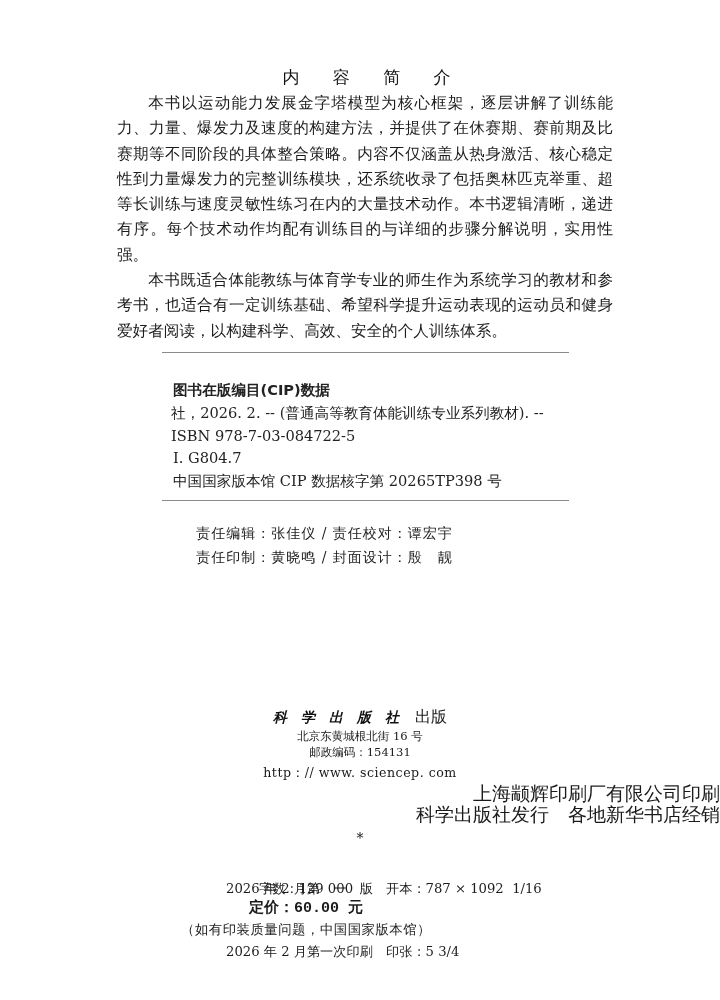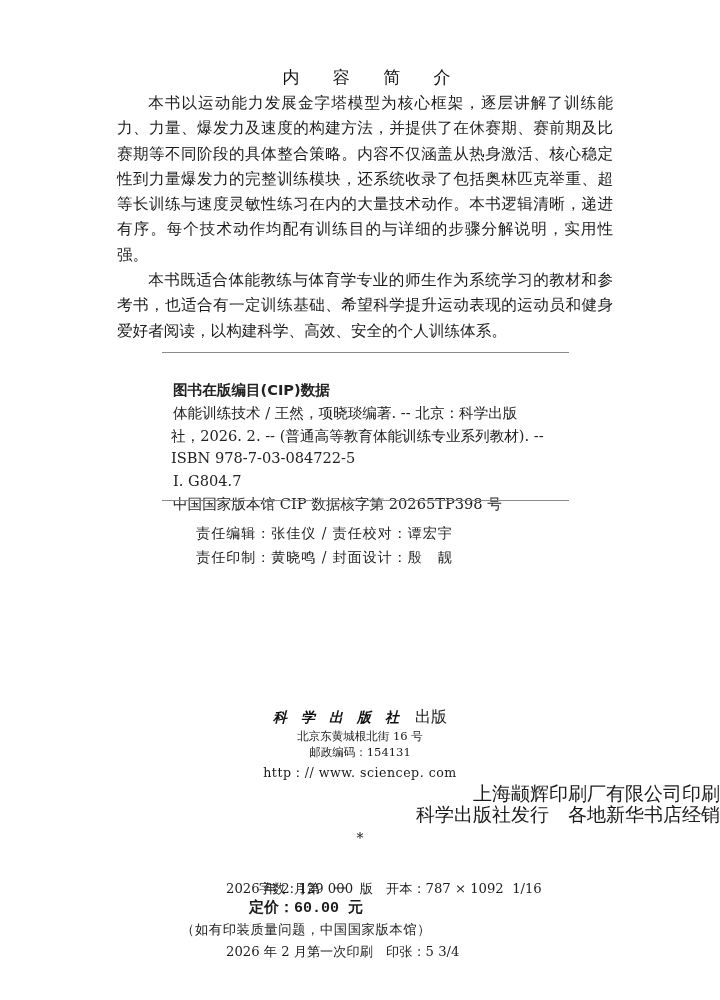--- a/index.html
+++ b/index.html
@@ -67,21 +67,20 @@
 
 <div class="abs intro">
   <p>本书以运动能力发展金字塔模型为核心框架，逐层讲解了训练能力、力量、爆发力及速度的构建方法，并提供了在休赛期、赛前期及比赛期等不同阶段的具体整合策略。内容不仅涵盖从热身激活、核心稳定性到力量爆发力的完整训练模块，还系统收录了包括奥林匹克举重、超等长训练与速度灵敏性练习在内的大量技术动作。本书逻辑清晰，递进有序。每个技术动作均配有训练目的与详细的步骤分解说明，实用性强。</p>
   <p>本书既适合体能教练与体育学专业的师生作为系统学习的教材和参考书，也适合有一定训练基础、希望科学提升运动表现的运动员和健身爱好者阅读，以构建科学、高效、安全的个人训练体系。</p>
 </div>
 
 <div class="abs rule" style="top:351.5px"></div>
 
 <div class="abs cip">
   <div class="head">图书在版编目(CIP)数据</div>
-  <div class="row" style="padding-left:1px">体能训练技术 / 王然，项晓琰编著. -- 北京：科学出版</div>
   <div class="row" style="margin-left:-1px">社，2026. 2. -- (普通高等教育体能训练专业系列教材). --</div>
   <div class="row" style="margin-left:-1px">ISBN 978-7-03-084722-5</div>
   <div class="row" style="padding-left:1px">Ⅰ. G804.7</div>
   <div class="row" style="padding-left:1px">中国国家版本馆 CIP 数据核字第 20265TP398 号</div>
 </div>
 
 <div class="abs rule" style="top:499.5px"></div>
 
 <div class="abs editors">
   <div>责任编辑：张佳仪 / 责任校对：谭宏宇</div>

